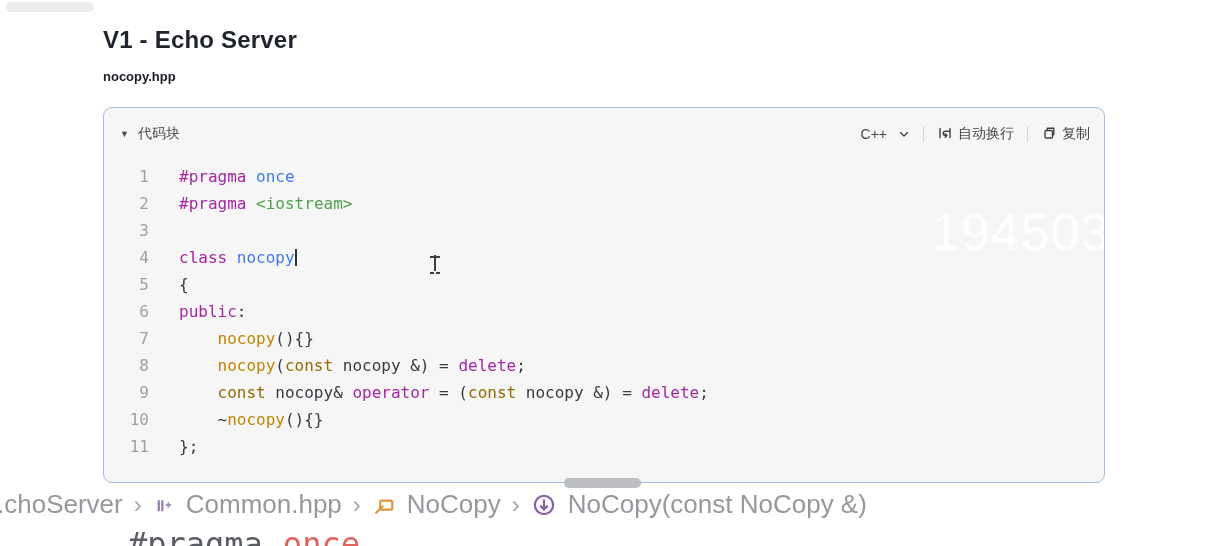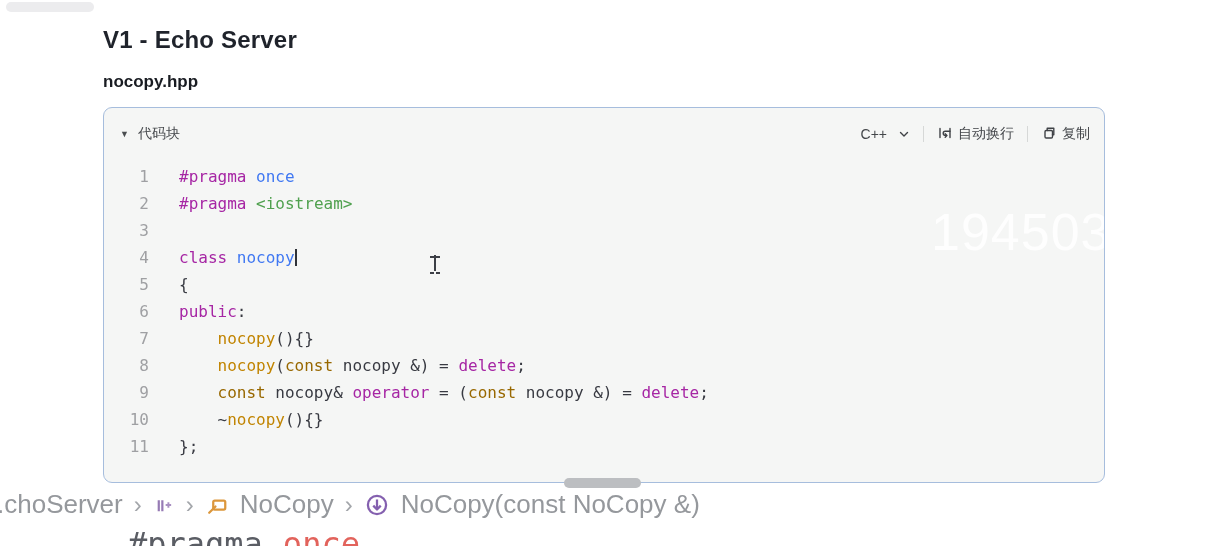--- a/index.html
+++ b/index.html
@@ -5,21 +5,21 @@
   html,body{margin:0;padding:0;}
   body{
     width:1230px;height:546px;position:relative;overflow:hidden;
     background:#ffffff;font-family:"Liberation Sans",sans-serif;
     -webkit-font-smoothing:antialiased;
   }
   
   .top-artifact{position:absolute;left:6px;top:2px;width:88px;height:10px;background:#ececee;border-radius:5px;}
   
   .doc-title{position:absolute;left:103px;top:10px;font-size:24px;font-weight:700;color:#1f232b;letter-spacing:.2px;text-align:center;}
-  .doc-subtitle{position:absolute;left:103px;top:58px;font-size:17px;font-weight:700;color:#191c22;}
+  .doc-subtitle{position:absolute;left:103px;top:58px;font-size:13px;font-weight:700;color:#191c22;}
   
   .code-card{
     position:absolute;left:103px;top:107px;width:1002px;height:376px;box-sizing:border-box;
     background:#f5f6f5;border:1px solid #a6bddd;border-radius:9px;overflow:hidden;
   }
   .card-header{display:flex;justify-content:space-between;align-items:center;padding:10px 14px 2px 16px;height:32px;}
   .header-left{display:flex;align-items:center;gap:9px;color:#46494d;font-size:14px;}
   .collapse-tri{font-size:9px;color:#4a4d50;cursor:pointer;}
   .header-right{display:flex;align-items:center;color:#43464a;font-size:14px;}
   .hdr-btn{display:flex;align-items:center;gap:5px;cursor:pointer;white-space:nowrap;}
@@ -170,20 +170,21 @@
 <div class="ide-strip">
   <div class="breadcrumb">
     <span>.choServer</span>
     <span class="crumb-sep">›</span>
     <span class="crumb-icon">
       <svg width="22" height="22" viewBox="0 0 16 16">
         <path d="M4.2 4.5v8M6.8 4.5v8" stroke="#8d6fae" stroke-width="1.6" fill="none"></path>
         <path d="M9.2 8h4M11.2 6v4" stroke="#a287bd" stroke-width="1.4" fill="none"></path>
       </svg>
     </span>
+    <span>Common.hpp</span>
     <span class="crumb-sep">›</span>
     <span class="crumb-icon">
       <svg width="24" height="24" viewBox="0 0 16 16">
         <rect x="5.5" y="5" width="8" height="6" rx="1" stroke="#d98e2b" stroke-width="1.5" fill="none"></rect>
         <path d="M2.8 13.2 7 9" stroke="#d98e2b" stroke-width="1.5" fill="none" stroke-linecap="round"></path>
       </svg>
     </span>
     <span>NoCopy</span>
     <span class="crumb-sep">›</span>
     <span class="crumb-icon">

